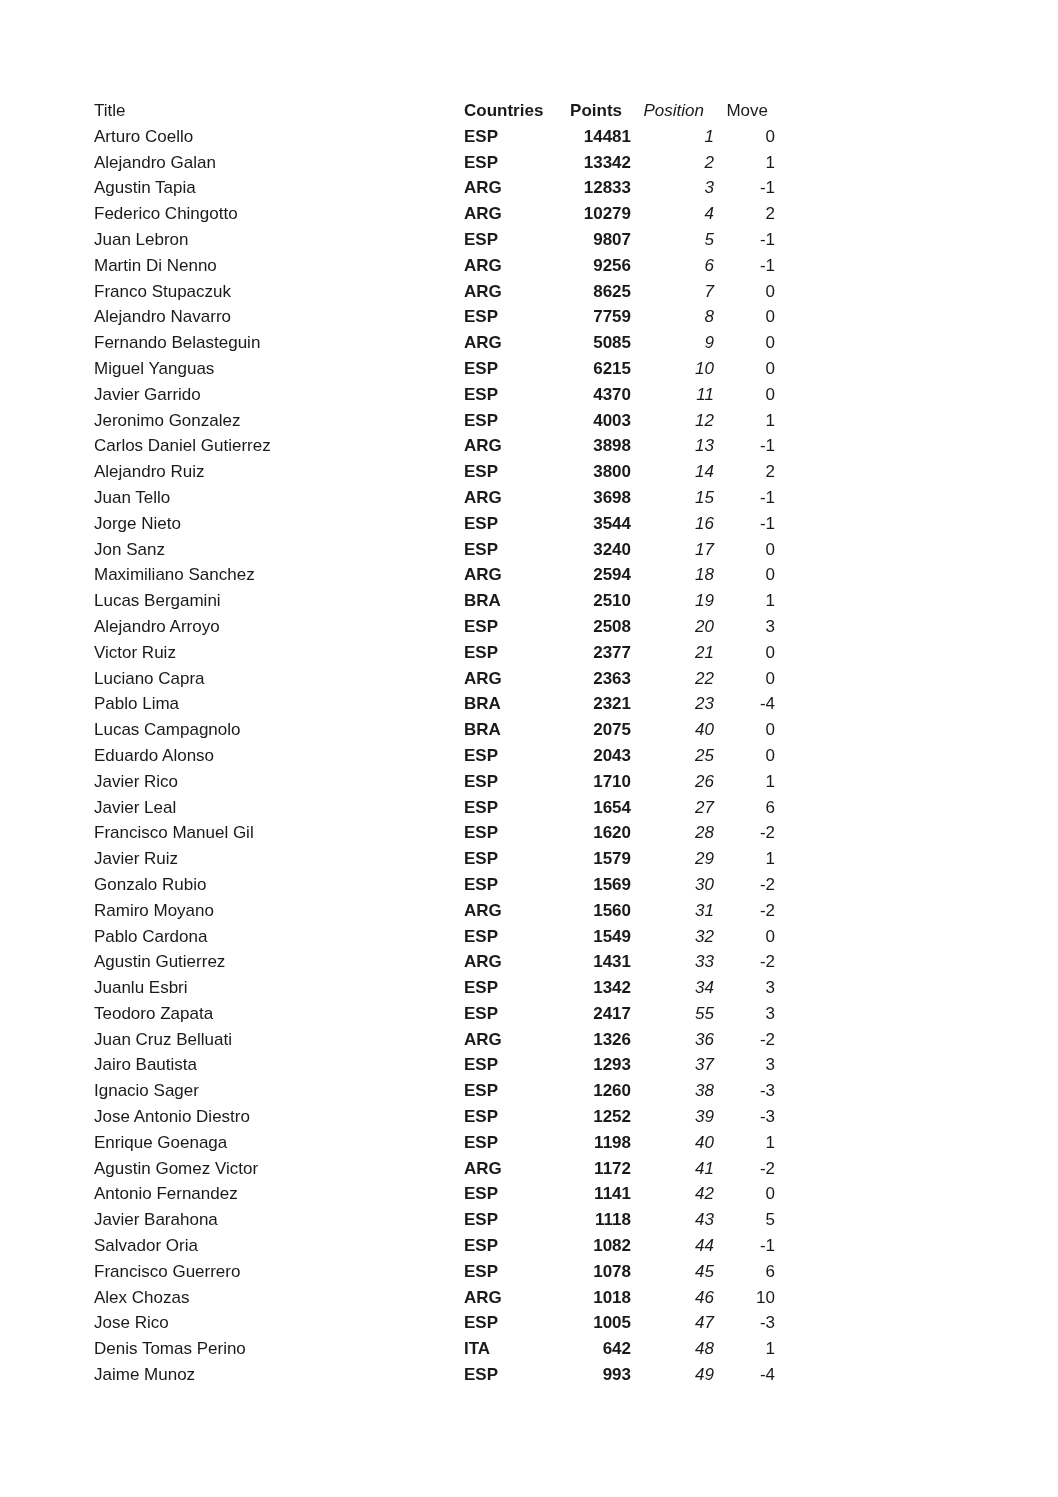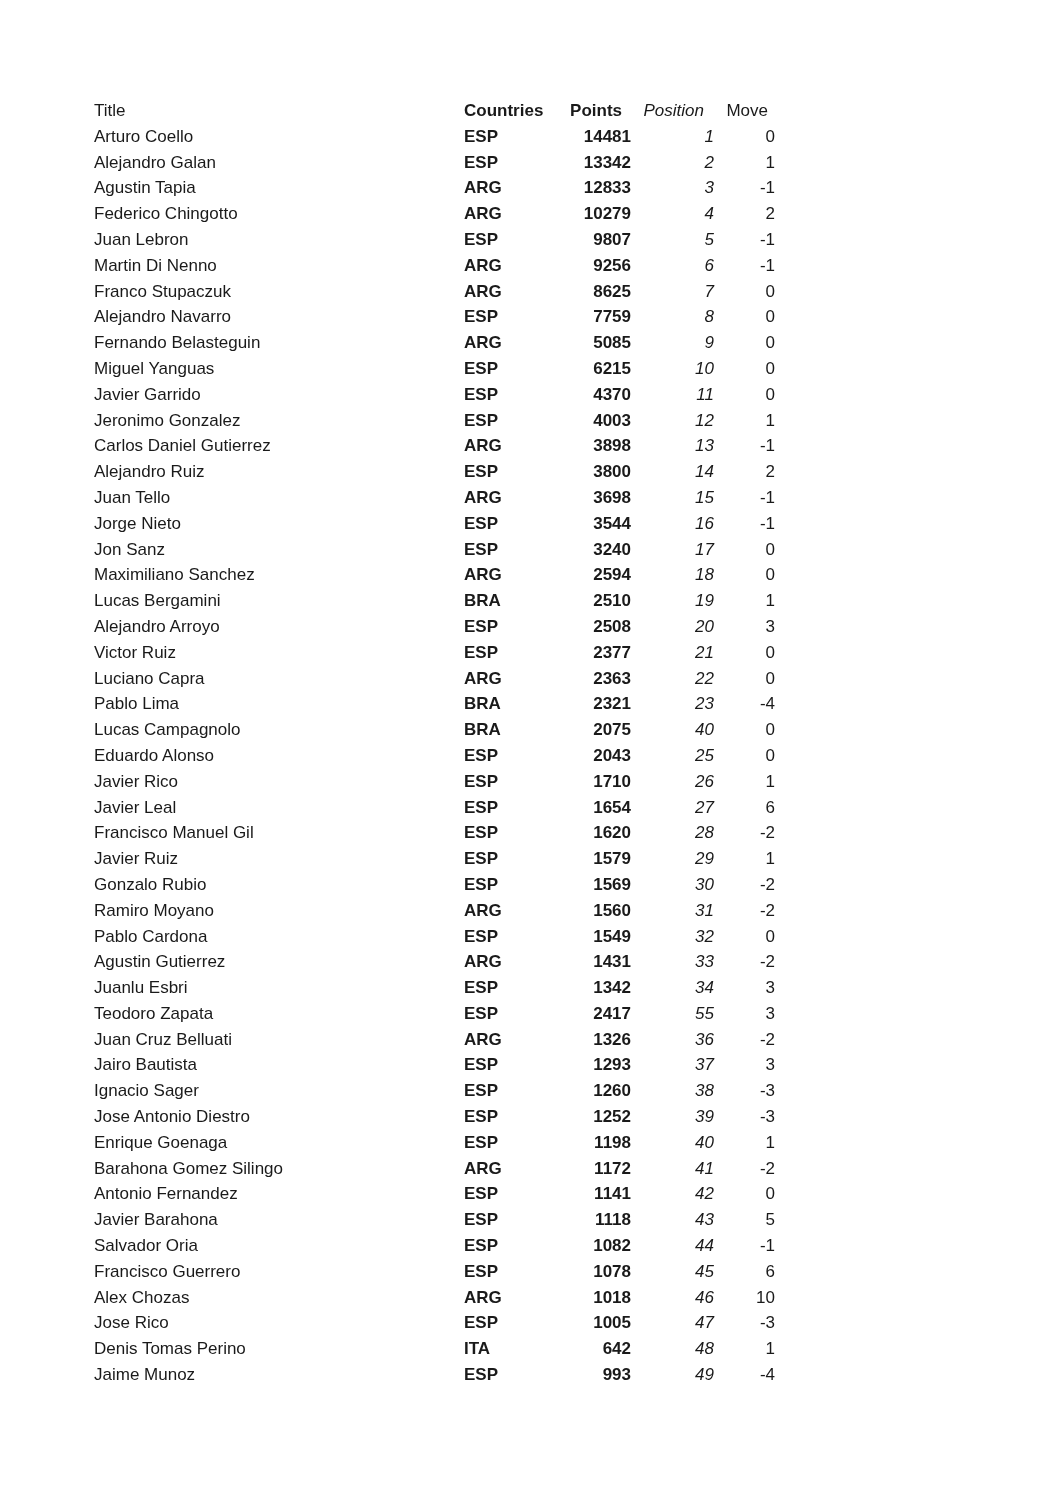--- a/index.html
+++ b/index.html
@@ -303,21 +303,21 @@
         <span class="cell c-move">-3</span>
       </div>
       <div class="row">
         <span class="cell c-title">Enrique Goenaga</span>
         <span class="cell c-country">ESP</span>
         <span class="cell c-points">1198</span>
         <span class="cell c-position">40</span>
         <span class="cell c-move">1</span>
       </div>
       <div class="row">
-        <span class="cell c-title">Barahona Gomez Silingo</span>
+        <span class="cell c-title">Agustin Gomez Victor</span>
         <span class="cell c-country">ARG</span>
         <span class="cell c-points">1172</span>
         <span class="cell c-position">41</span>
         <span class="cell c-move">-2</span>
       </div>
       <div class="row">
         <span class="cell c-title">Antonio Fernandez</span>
         <span class="cell c-country">ESP</span>
         <span class="cell c-points">1141</span>
         <span class="cell c-position">42</span>

